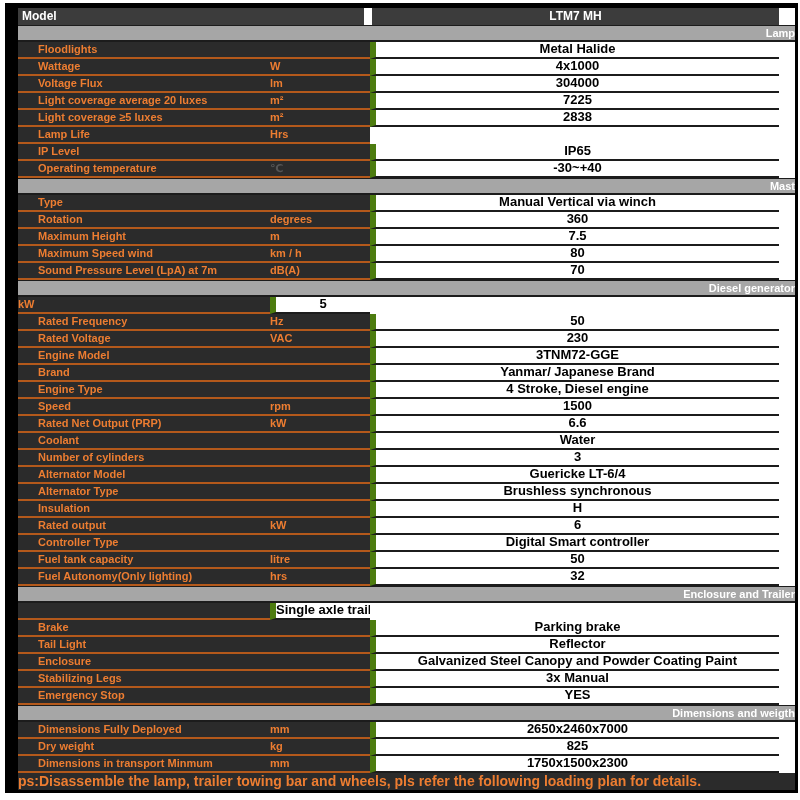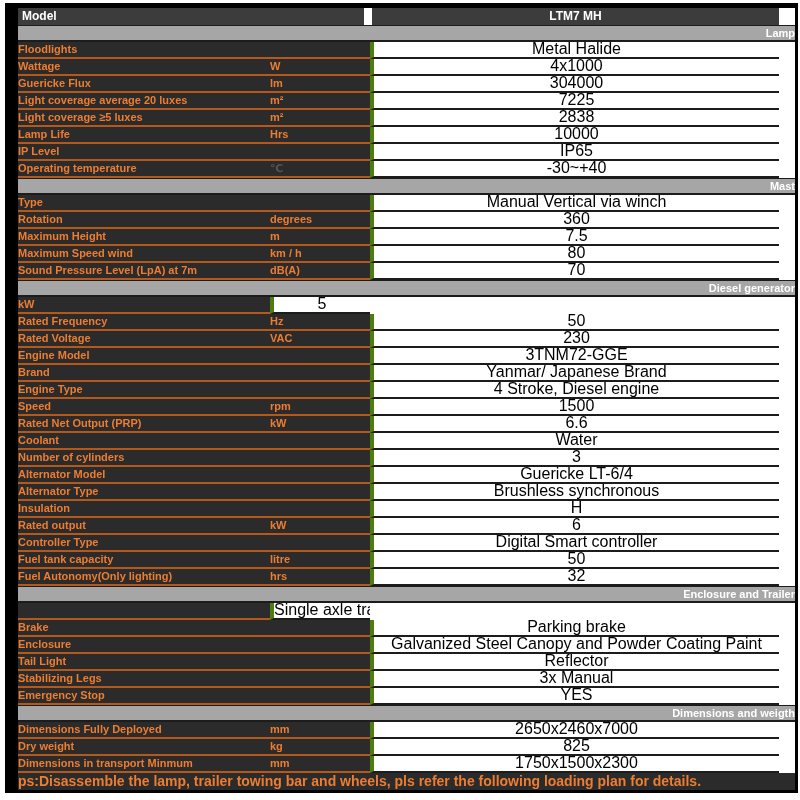--- a/index.html
+++ b/index.html
@@ -42,27 +42,27 @@
   }
 
   
   .row { display:grid; grid-template-columns:252px 100px 409px; height:17px; }
   .label-cell, .unit-cell {
     background:var(--dark,#2b2b2b); color:var(--orange,#ed7d31);
     font-size:11px; font-weight:bold; line-height:14px;
     box-sizing:border-box; overflow:hidden; white-space:nowrap;
     border-bottom:2px solid var(--orange-line,#b4591b);
   }
-  .label-cell { padding-left:0; }
+  .label-cell { padding-left:20px; }
   .unit-cell.muted { color:#555; }
   .value-cell {
     background:#fff; color:#000;
-    font-size:16px; font-weight:normal; line-height:14px;
+    font-size:13px; font-weight:bold; line-height:14px;
     text-align:center; box-sizing:border-box; overflow:hidden; white-space:nowrap;
-    border-left:4px solid #4d7c0f;
+    border-left:6px solid #4d7c0f;
     border-bottom:2px solid #1c1c1c;
   }
 
   
   .footer-row {
     height:17px; box-sizing:border-box;
     background:var(--dark,#2b2b2b); color:var(--orange,#ed7d31);
     font-size:14px; font-weight:bold; line-height:16px;
     overflow:hidden; white-space:nowrap;
   }
@@ -85,38 +85,37 @@
           <div class="label-cell">Floodlights</div>
           <div class="unit-cell"></div>
           <div class="value-cell">Metal Halide</div>
         </div>
         <div class="row">
           <div class="label-cell">Wattage</div>
           <div class="unit-cell">W</div>
           <div class="value-cell">4x1000</div>
         </div>
         <div class="row">
-          <div class="label-cell">Guericke Flux</div>
+          <div class="label-cell">Voltage Flux</div>
           <div class="unit-cell">lm</div>
           <div class="value-cell">304000</div>
         </div>
         <div class="row">
           <div class="label-cell">Light coverage average 20 luxes</div>
           <div class="unit-cell">m²</div>
           <div class="value-cell">7225</div>
         </div>
         <div class="row">
           <div class="label-cell">Light coverage ≥5 luxes</div>
           <div class="unit-cell">m²</div>
           <div class="value-cell">2838</div>
         </div>
         <div class="row">
           <div class="label-cell">Lamp Life</div>
           <div class="unit-cell">Hrs</div>
-          <div class="value-cell">10000</div>
         </div>
         <div class="row">
           <div class="label-cell">IP Level</div>
           <div class="unit-cell"></div>
           <div class="value-cell">IP65</div>
         </div>
         <div class="row">
           <div class="label-cell">Operating temperature</div>
           <div class="unit-cell muted">℃</div>
           <div class="value-cell">-30~+40</div>
@@ -236,28 +235,28 @@
         <div class="row">
           <div class="unit-cell"></div>
           <div class="value-cell">Single axle trailer</div>
         </div>
         <div class="row">
           <div class="label-cell">Brake</div>
           <div class="unit-cell"></div>
           <div class="value-cell">Parking brake</div>
         </div>
         <div class="row">
+          <div class="label-cell">Tail Light</div>
+          <div class="unit-cell"></div>
+          <div class="value-cell">Reflector</div>
+        </div>
+        <div class="row">
           <div class="label-cell">Enclosure</div>
           <div class="unit-cell"></div>
           <div class="value-cell">Galvanized Steel Canopy and Powder Coating Paint</div>
-        </div>
-        <div class="row">
-          <div class="label-cell">Tail Light</div>
-          <div class="unit-cell"></div>
-          <div class="value-cell">Reflector</div>
         </div>
         <div class="row">
           <div class="label-cell">Stabilizing Legs</div>
           <div class="unit-cell"></div>
           <div class="value-cell">3x Manual</div>
         </div>
         <div class="row">
           <div class="label-cell">Emergency Stop</div>
           <div class="unit-cell"></div>
           <div class="value-cell">YES</div>

